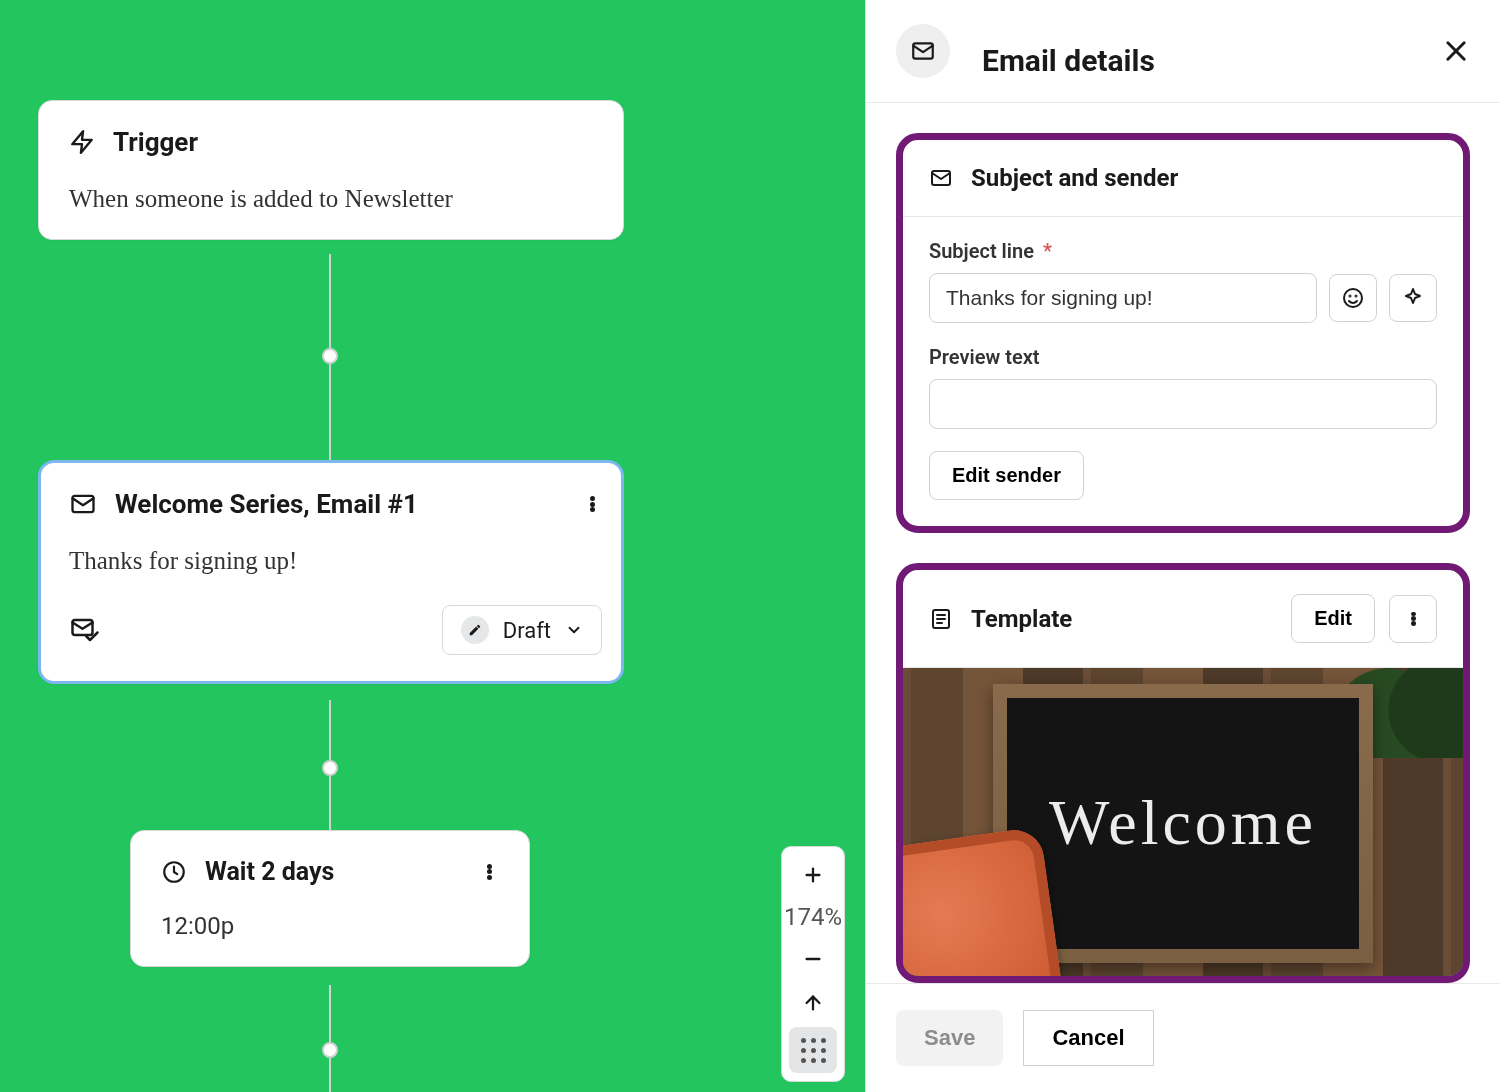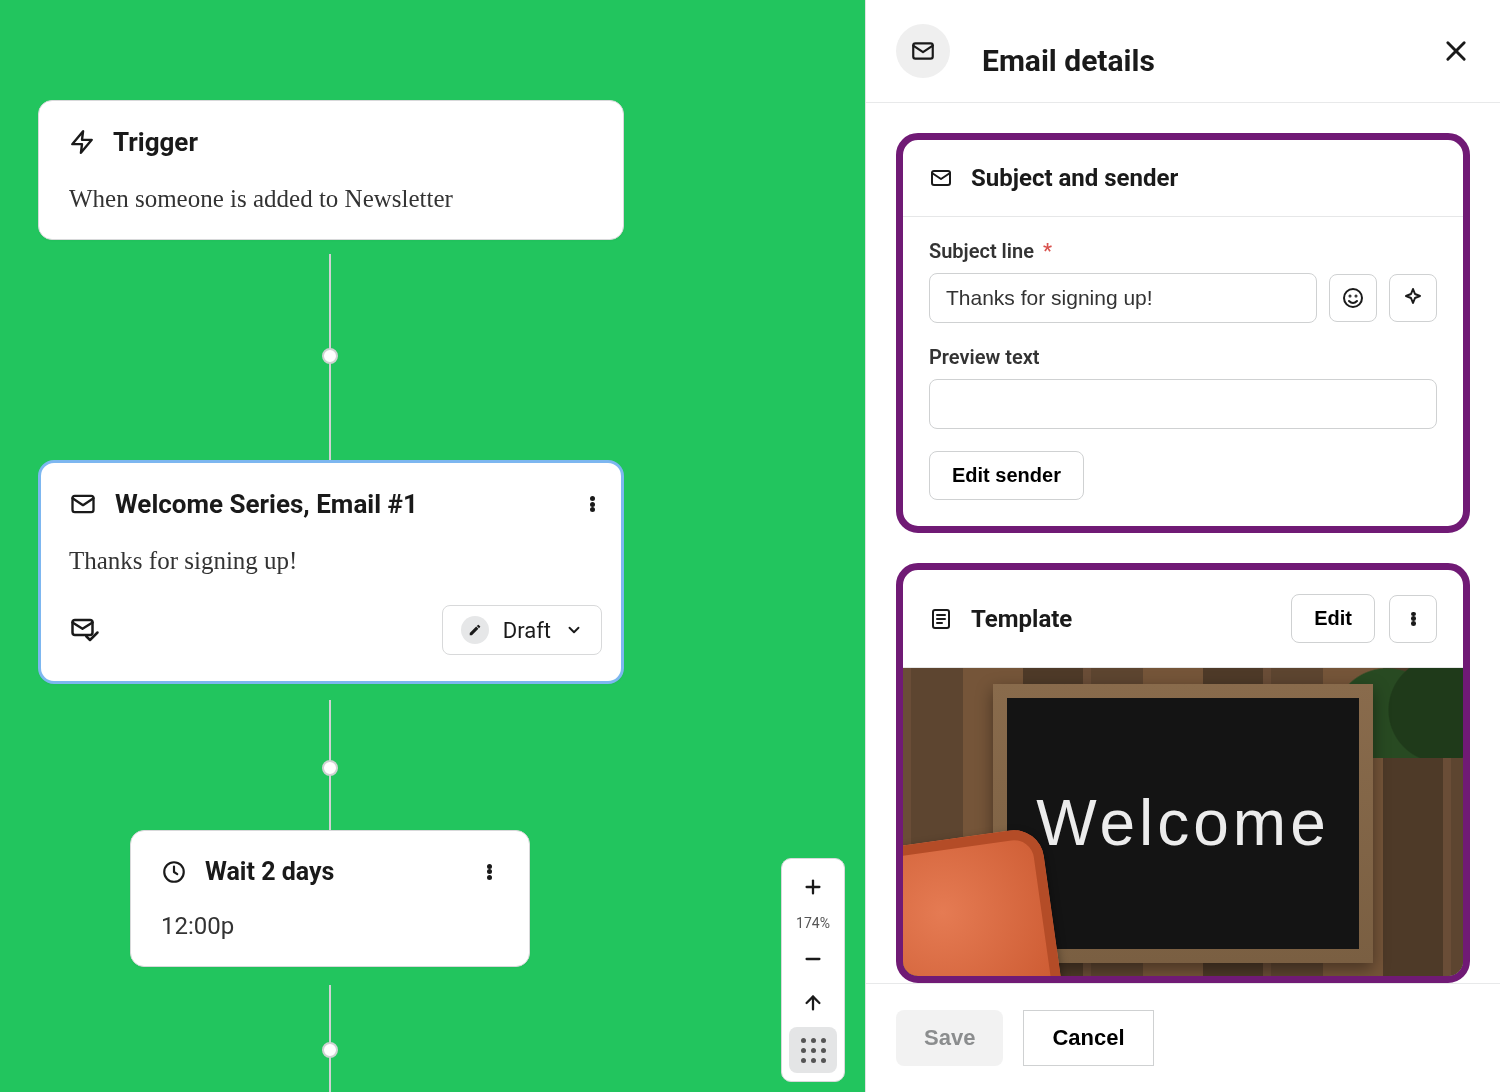--- a/index.html
+++ b/index.html
@@ -138,21 +138,21 @@
   }
   .zoom-ctrl .zbtn {
     width: 48px; height: 40px;
     display:flex; align-items:center; justify-content:center;
     cursor:pointer;
     font-size: 26px;
     color:#1a1a1a;
     border-radius:6px;
   }
   .zoom-ctrl .zlabel {
-    font-size: 14px;
+    font-size: 24px;
     color:#555;
     padding: 4px 0;
   }
   .zoom-ctrl .grid-btn {
     background: #e4e5e6;
     width: 48px; height: 46px;
     border-radius: 8px;
     display:flex; align-items:center; justify-content:center;
     cursor:pointer;
   }
@@ -281,21 +281,21 @@
     width: 68%; height: 90%;
     background: linear-gradient(#896b4c,#7a5f42);
     padding: 14px;
     box-shadow: 0 6px 16px rgba(0,0,0,0.4);
   }
   .template-image .slate {
     width:100%; height:100%;
     background: #141414;
     display:flex; align-items:center; justify-content:center;
     color:#ececec;
-    font-family: Liberation Sans, sans-serif;
+    font-family: Liberation Serif, serif;
     font-size: 64px;
     letter-spacing: 4px;
   }
   .template-image .phone {
     position:absolute;
     left: -30px; bottom: -40px;
     width: 180px; height: 180px;
     background: radial-gradient(circle at 40% 40%, #e57b53, #c9562d);
     border-radius: 30px;
     transform: rotate(-8deg);

